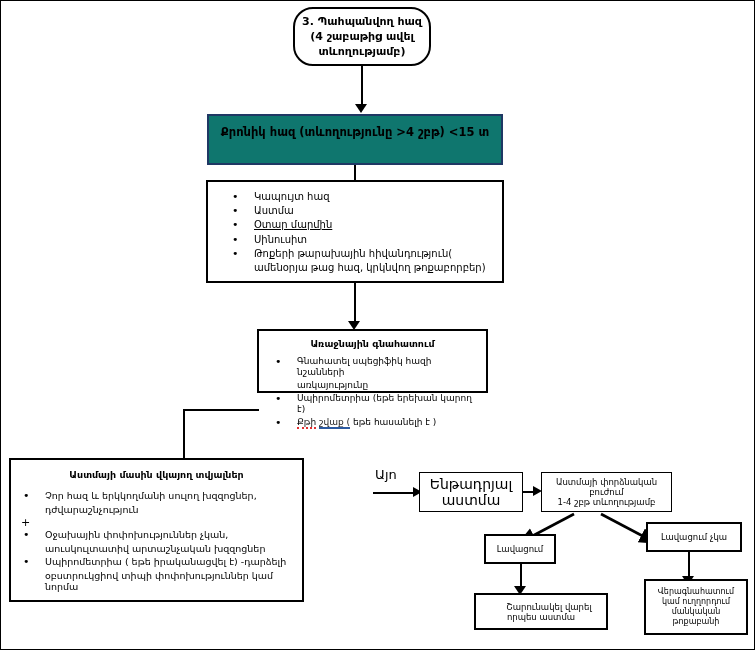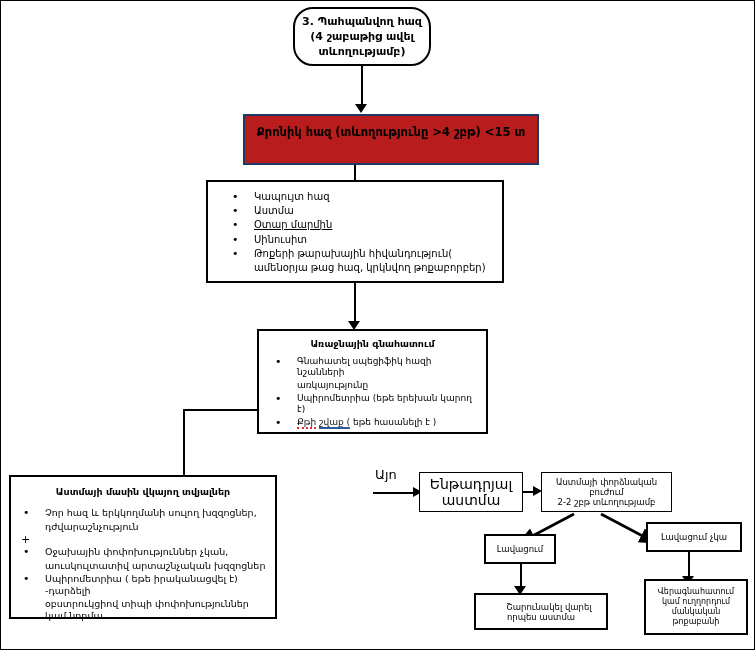--- a/index.html
+++ b/index.html
@@ -6,21 +6,21 @@
   body{
     width:755px;height:650px;position:relative;
     background:#ffffff;
     font-family:"DejaVu Sans","Liberation Sans",sans-serif;
     color:#000000;
     overflow:hidden;
   }
   #page{position:absolute;inset:0;border:1px solid #000;box-sizing:border-box;}
   .box{position:absolute;box-sizing:border-box;background:#fff;border:2px solid #000;}
   .box.thin{border-width:1.5px;}
-  .box.navy{border:2px solid #1F3864;background:#b91c1c;margin-left:36px;}
+  .box.navy{border:2px solid #1F3864;background:#0f766e;}
   .ctr{display:flex;align-items:center;justify-content:center;text-align:center;}
   .ttl{font-weight:bold;text-align:center;display:block;}
   ul.bl{margin:0;padding:0 6px 0 46px;list-style:none;}
   ul.bl li{position:relative;margin:0 0 2px 0;line-height:1.22;}
   ul.bl li:before{content:"\2022";position:absolute;left:-22px;top:-1px;font-size:11px;}
   ul.bl li.nob:before{content:"";}
   ul.bl li.plus:before{content:"+";left:-24px;font-size:11px;}
   .u{text-decoration:underline;}
   .sp-red{border-bottom:2px dotted #E03030;color:#111;}
   .sp-blue{border-bottom:2px solid #2C5AA0;color:#222;}
@@ -61,35 +61,35 @@
       <li class="u">Օտար մարմին</li>
       <li>Սինուսիտ</li>
       <li>Թոքերի թարախային հիվանդություն(</li>
       <li class="nob">ամենօրյա թաց հազ, կրկնվող թոքաբորբեր)</li>
     </ul>
   </div>
 
   <div class="ln vl" style="left:353px;top:282px;height:39px;"></div>
   <div class="ah-d" style="left:347px;top:320px;"></div>
 
-  <div class="box" style="left:256px;top:328px;width:231px;height:105px;">
+  <div class="box" style="left:256px;top:328px;width:231px;height:64px;">
     <div class="ttl" style="font-size:9.5px;padding-top:7px;">Առաջնային գնահատում</div>
     <ul class="bl" style="font-size:9px;padding-top:7px;padding-left:38px;">
       <li>Գնահատել սպեցիֆիկ հազի նշանների</li>
       <li class="nob">առկայությունը</li>
       <li>Սպիրոմետրիա (եթե երեխան կարող է)</li>
       <li><span class="sp-red">Քթի</span> <span class="sp-blue">շվաք (</span> եթե հասանելի է )</li>
     </ul>
   </div>
 
   <div class="ln hl" style="left:182px;top:408px;width:76px;"></div>
   <div class="ln vl" style="left:182px;top:408px;height:72px;"></div>
   <div class="ah-d" style="left:177px;top:474px;"></div>
 
-  <div class="box" style="left:8px;top:474px;width:268px;height:144px;">
+  <div class="box" style="left:8px;top:457px;width:295px;height:144px;">
     <div class="ttl" style="font-size:9.5px;padding-top:9px;">Աստմայի մասին վկայող տվյալներ</div>
     <ul class="bl" style="font-size:9.5px;padding-top:10px;padding-left:34px;">
       <li>Չոր հազ և երկկողմանի սուլող խզզոցներ,</li>
       <li class="nob">դժվարաշնչություն</li>
       <li class="plus" style="height:10px;"></li>
       <li>Օջախային փոփոխություններ չկան,</li>
       <li class="nob">աուսկուլտատիվ արտաշնչական խզզոցներ</li>
       <li>Սպիրոմետրիա ( եթե իրականացվել է) -դարձելի</li>
       <li class="nob">օբստրուկցիով տիպի փոփոխություններ կամ նորմա</li>
     </ul>
@@ -101,21 +101,21 @@
 
   <div class="box thin ctr" style="left:418px;top:471px;width:104px;height:40px;">
     <span style="font-size:14px;">Ենթադրյալ աստմա</span>
   </div>
 
   <div class="ln hl" style="left:522px;top:490px;width:14px;"></div>
   <div class="ah-r" style="left:532px;top:485px;"></div>
 
   <div class="box thin ctr" style="left:540px;top:471px;width:131px;height:40px;flex-direction:column;">
     <span style="font-size:8.5px;">Աստմայի փորձնական բուժում</span>
-    <span style="font-size:8.5px;">2-2 շբթ տևողությամբ</span>
+    <span style="font-size:8.5px;">1-4 շբթ տևողությամբ</span>
   </div>
 
   <svg class="diag" style="left:460px;top:505px;width:250px;height:45px;">
     <defs>
       <marker id="ah" markerWidth="7" markerHeight="7" refX="5.5" refY="3" orient="auto">
         <path d="M0,0 L7,3 L0,6 z" fill="#000"></path>
       </marker>
     </defs>
     <line x1="113" y1="8" x2="60" y2="36" stroke="#000" stroke-width="2.6" marker-end="url(#ah)"></line>
     <line x1="140" y1="8" x2="193" y2="36" stroke="#000" stroke-width="2.6" marker-end="url(#ah)"></line>

